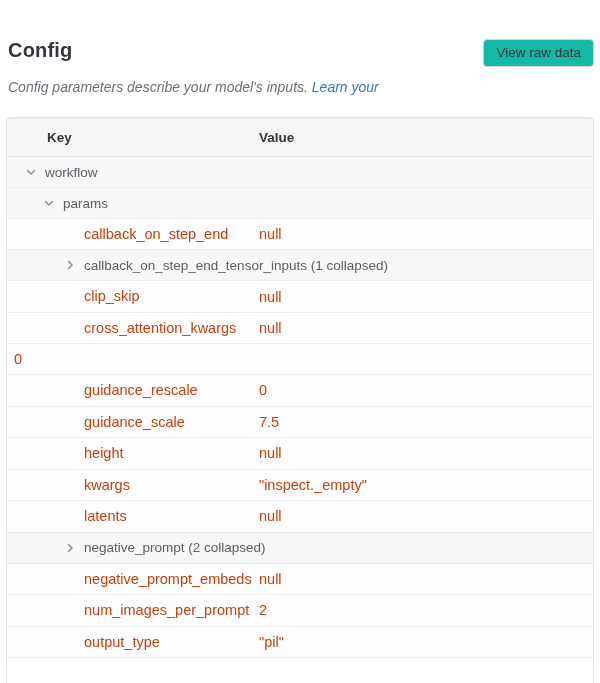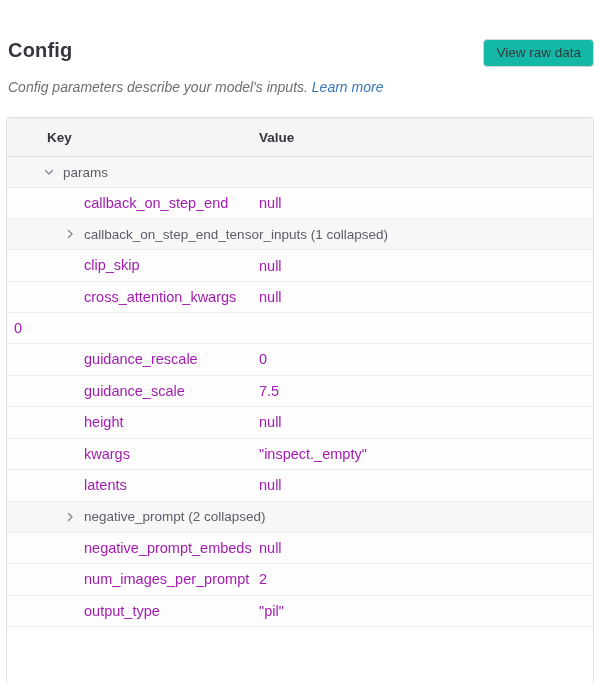--- a/index.html
+++ b/index.html
@@ -34,52 +34,60 @@
   .thead { display: flex; align-items: center; height: 39px; background: #f5f5f6;
     border-top: 1px solid #ececee; border-bottom: 1px solid #e6e6e8;
     font-size: 13.5px; font-weight: 600; color: #33373d; }
   .thead .th-key { margin-left: 40px; width: 212px; }
   .thead .th-value { }
 
   .rows { }
   .row { display: flex; align-items: center; min-height: 31px;
     border-bottom: 1px solid #ededee; font-size: 14.5px; }
   .row.group { background: #f7f7f8; color: #5a5e66; font-size: 13.5px; }
-  .row.leaf { background: #fdfdfe; color: #a21caf; }
+  .row.leaf { background: #fdfdfe; color: #c2410c; }
   .chev { display: inline-flex; width: 14px; height: 14px; align-items: center;
     justify-content: center; cursor: pointer; flex: 0 0 auto; }
   .glabel { margin-left: 7px; }
   .cell-key { margin-left: 77px; width: 168px; word-break: break-all;
     line-height: 1.55; padding: 4px 0; }
   .cell-value { margin-left: 7px; line-height: 1.4; }
 </style>
 </head>
 <body>
 
 <div class="page">
 
   <div class="hdr">
     <div class="title">Config</div>
     <button class="raw-btn">View raw data</button>
   </div>
 
   <div class="subtitle">
     <span>Config parameters describe your model's inputs.</span>
-    <a>Learn more</a>
+    <a>Learn your</a>
   </div>
 
   <div class="panel">
 
 
     <div class="thead">
       <div class="th-key">Key</div>
       <div class="th-value">Value</div>
     </div>
 
     <div class="rows" id="rows">
+        <div class="row group">
+          <span class="chev" style="margin-left: 17px;">
+            <svg width="12" height="12" viewBox="0 0 12 12" fill="none" stroke="#8b9097" stroke-width="1.5" stroke-linecap="round" stroke-linejoin="round">
+              <polyline points="2.5,4.5 6,8 9.5,4.5"></polyline>
+            </svg>
+          </span>
+          <span class="glabel">workflow</span>
+        </div>
         <div class="row group">
           <span class="chev" style="margin-left: 35px;">
             <svg width="12" height="12" viewBox="0 0 12 12" fill="none" stroke="#8b9097" stroke-width="1.5" stroke-linecap="round" stroke-linejoin="round">
               <polyline points="2.5,4.5 6,8 9.5,4.5"></polyline>
             </svg>
           </span>
           <span class="glabel">params</span>
         </div>
         <div class="row leaf">
           <div class="cell-key">callback_on_step_end</div>

